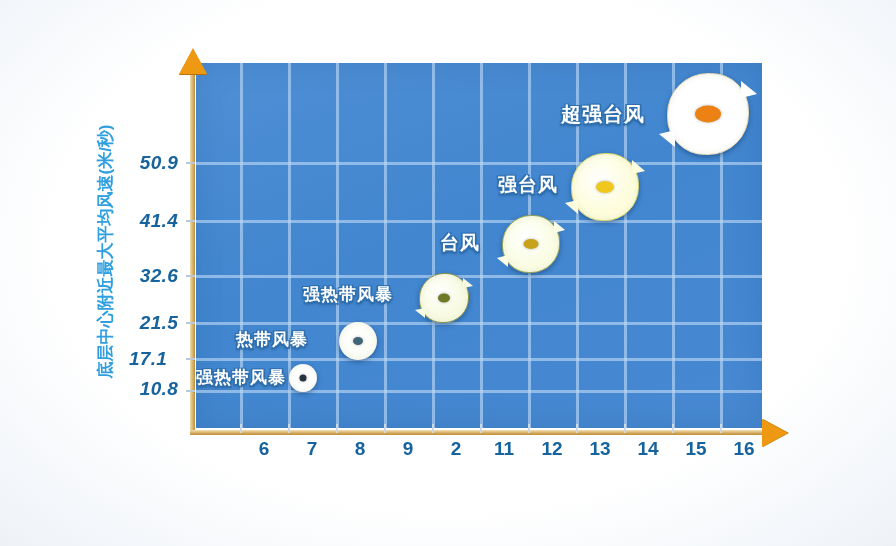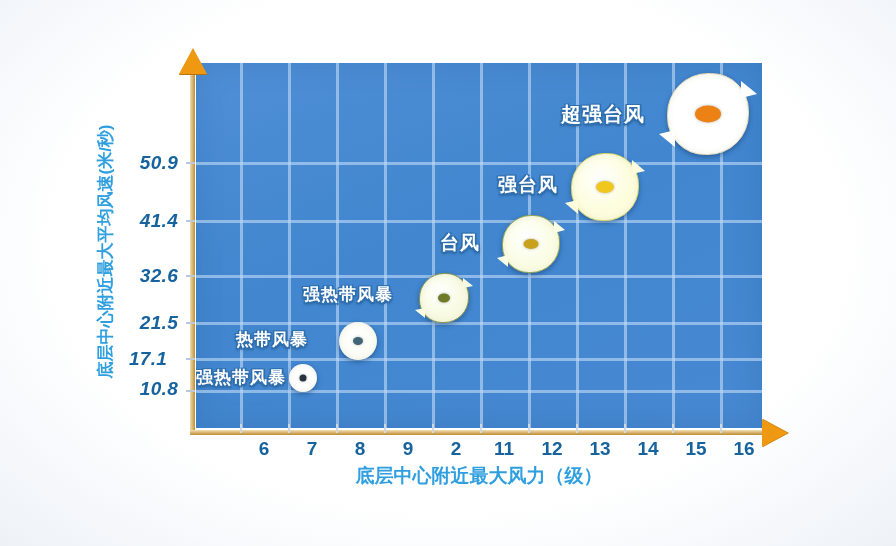--- a/index.html
+++ b/index.html
@@ -285,15 +285,14 @@
       <div class="xlabel" style="left: 436px;">2</div>
       <div class="xlabel" style="left: 484px;">11</div>
       <div class="xlabel" style="left: 532px;">12</div>
       <div class="xlabel" style="left: 580px;">13</div>
       <div class="xlabel" style="left: 628px;">14</div>
       <div class="xlabel" style="left: 676px;">15</div>
       <div class="xlabel" style="left: 724px;">16</div>
     </div>
 
   <div id="y-axis-title">底层中心附近最大平均风速(米/秒)</div>
-  <div id="x-axis-title">底层中心附近最大风力（级）</div>
 
 </div>
 
 </body></html>

